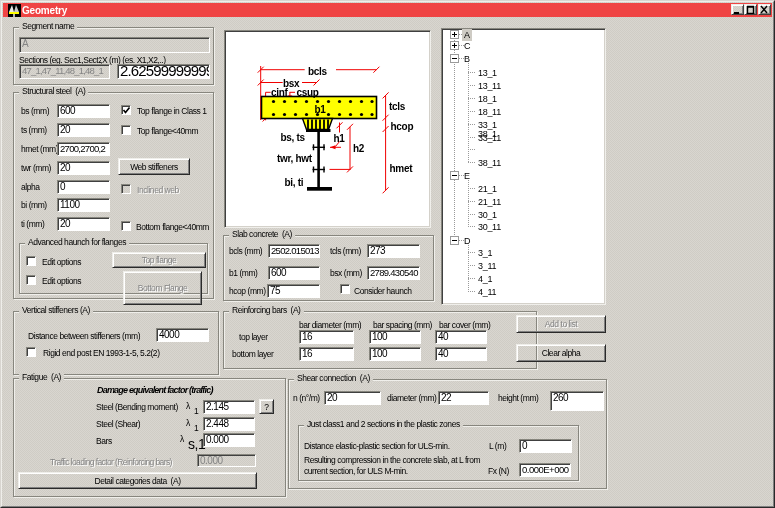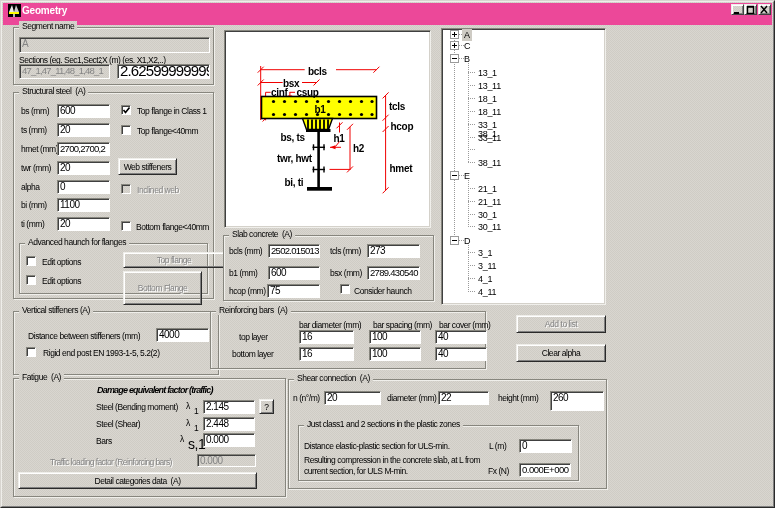--- a/index.html
+++ b/index.html
@@ -4,21 +4,21 @@
 html,body{width:775px;height:508px;overflow:hidden;}
 body{position:relative;font-family:"Liberation Sans",sans-serif;font-size:8.5px;letter-spacing:-0.45px;color:#000;
 background:#d4d1ca;
 background-image:conic-gradient(#d9d6d0 25%,#cfccc5 0 50%,#d9d6d0 0 75%,#cfccc5 0);
 background-size:2px 2px;}
 .abs{position:absolute;}
 
 .f1{position:absolute;inset:0;border:1px solid;border-color:#d8d5d0 #2a2a2a #2a2a2a #d8d5d0;}
 .f2{position:absolute;inset:1px;border:1px solid;border-color:#efeeea #808080 #808080 #efeeea;}
 
-.title{position:absolute;left:3px;top:3px;right:3px;height:22px;background:#ec4899;}
+.title{position:absolute;left:3px;top:3px;right:3px;height:14px;background:#ef4444;}
 .title .txt{position:absolute;left:19px;top:2px;color:#fff;font-weight:bold;font-size:10px;letter-spacing:-0.2px;}
 .tbtn{position:absolute;top:2px;width:13px;height:11px;background:#d4d1ca;
 background-image:conic-gradient(#d9d6d0 25%,#cfccc5 0 50%,#d9d6d0 0 75%,#cfccc5 0);background-size:2px 2px;
 border:1px solid;border-color:#efeeea #404040 #404040 #efeeea;box-shadow:inset 1px 1px 0 #fff,inset -1px -1px 0 #808080;}
 
 .g{position:absolute;border:1px solid #87867e;box-shadow:1px 1px 0 #f0efeb,inset 1px 1px 0 #f0efeb;}
 .g>b{position:absolute;top:-7px;left:5px;background:#d4d1ca;
 background-image:conic-gradient(#d9d6d0 25%,#cfccc5 0 50%,#d9d6d0 0 75%,#cfccc5 0);background-size:2px 2px;
 padding:0 3px;font-weight:normal;white-space:nowrap;}
 
@@ -94,44 +94,44 @@
 <div class="tb" style="left:57px;top:198px;width:53px;height:14px">1100</div>
 <span class="lb" style="left:21px;top:219px">ti (mm)</span>
 <div class="tb" style="left:57px;top:217px;width:53px;height:14px">20</div>
 <div class="cb" style="left:121px;top:105px"></div>
 <svg class="abs" style="left:122px;top:106px" width="9" height="9">
     <path d="M1.5 4l2 2.5 4-5" stroke="#000" stroke-width="1.6" fill="none"></path>
   </svg>
 <span class="lb" style="left:137px;top:106px">Top flange in Class 1</span>
 <div class="cb" style="left:121px;top:125px"></div>
 <span class="lb" style="left:137px;top:126px">Top flange&lt;40mm</span>
-<div class="btn" style="left:118px;top:158px;width:59px;height:17px">Web stiffeners</div>
+<div class="btn" style="left:118px;top:158px;width:72px;height:17px">Web stiffeners</div>
 <div class="cb cbg" style="left:121px;top:184px"></div>
 <span class="lb dis" style="left:137px;top:185px">Inclined web</span>
 <div class="cb" style="left:121px;top:221px"></div>
 <span class="lb" style="left:136px;top:222px">Bottom flange&lt;40mm</span>
 <div class="g" style="left:19px;top:243px;width:189px;height:51px">
     <b>Advanced haunch for flanges</b>
   </div>
 <div class="cb" style="left:26px;top:256px"></div>
 <span class="lb" style="left:42px;top:257px">Edit options</span>
-<div class="btn btnd" style="left:123px;top:252px;width:102px;height:16px">Top flange</div>
+<div class="btn btnd" style="left:112px;top:252px;width:94px;height:16px">Top flange</div>
 <div class="cb" style="left:26px;top:275px"></div>
 <span class="lb" style="left:42px;top:276px">Edit options</span>
 <div class="btn btnd" style="left:123px;top:271px;width:79px;height:34px">Bottom Flange</div>
 
 <div class="g" style="left:13px;top:311px;width:206px;height:64px">
     <b>Vertical stiffeners (A)</b>
   </div>
 <span class="lb" style="left:28px;top:331px">Distance between stiffeners (mm)</span>
 <div class="tb" style="left:156px;top:328px;width:53px;height:14px">4000</div>
 <div class="cb" style="left:26px;top:347px"></div>
 <span class="lb" style="left:43px;top:348px">Rigid end post EN 1993-1-5, 5.2(2)</span>
 
-<div class="g" style="left:210px;top:311px;width:276px;height:58px">
+<div class="g" style="left:223px;top:311px;width:314px;height:58px">
     <b>Reinforcing bars&nbsp; (A)</b>
   </div>
 <span class="lb" style="left:299px;top:320px">bar diameter (mm)</span>
 <span class="lb" style="left:373px;top:320px">bar spacing (mm)</span>
 <span class="lb" style="left:439px;top:320px">bar cover (mm)</span>
 <span class="lb" style="left:239px;top:332px">top layer</span>
 <div class="tb" style="left:299px;top:330px;width:55px;height:14px">16</div>
 <div class="tb" style="left:369px;top:330px;width:52px;height:14px">100</div>
 <div class="tb" style="left:435px;top:330px;width:52px;height:14px">40</div>
 <span class="lb" style="left:232px;top:349px">bottom layer</span>

